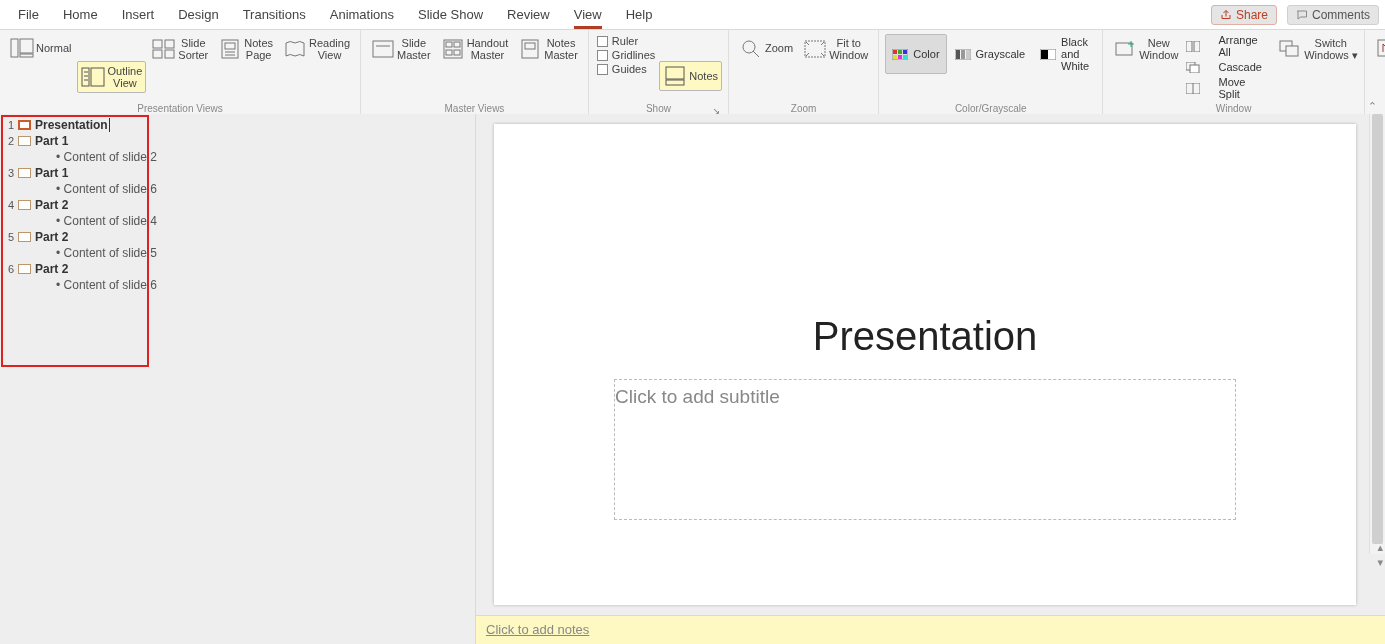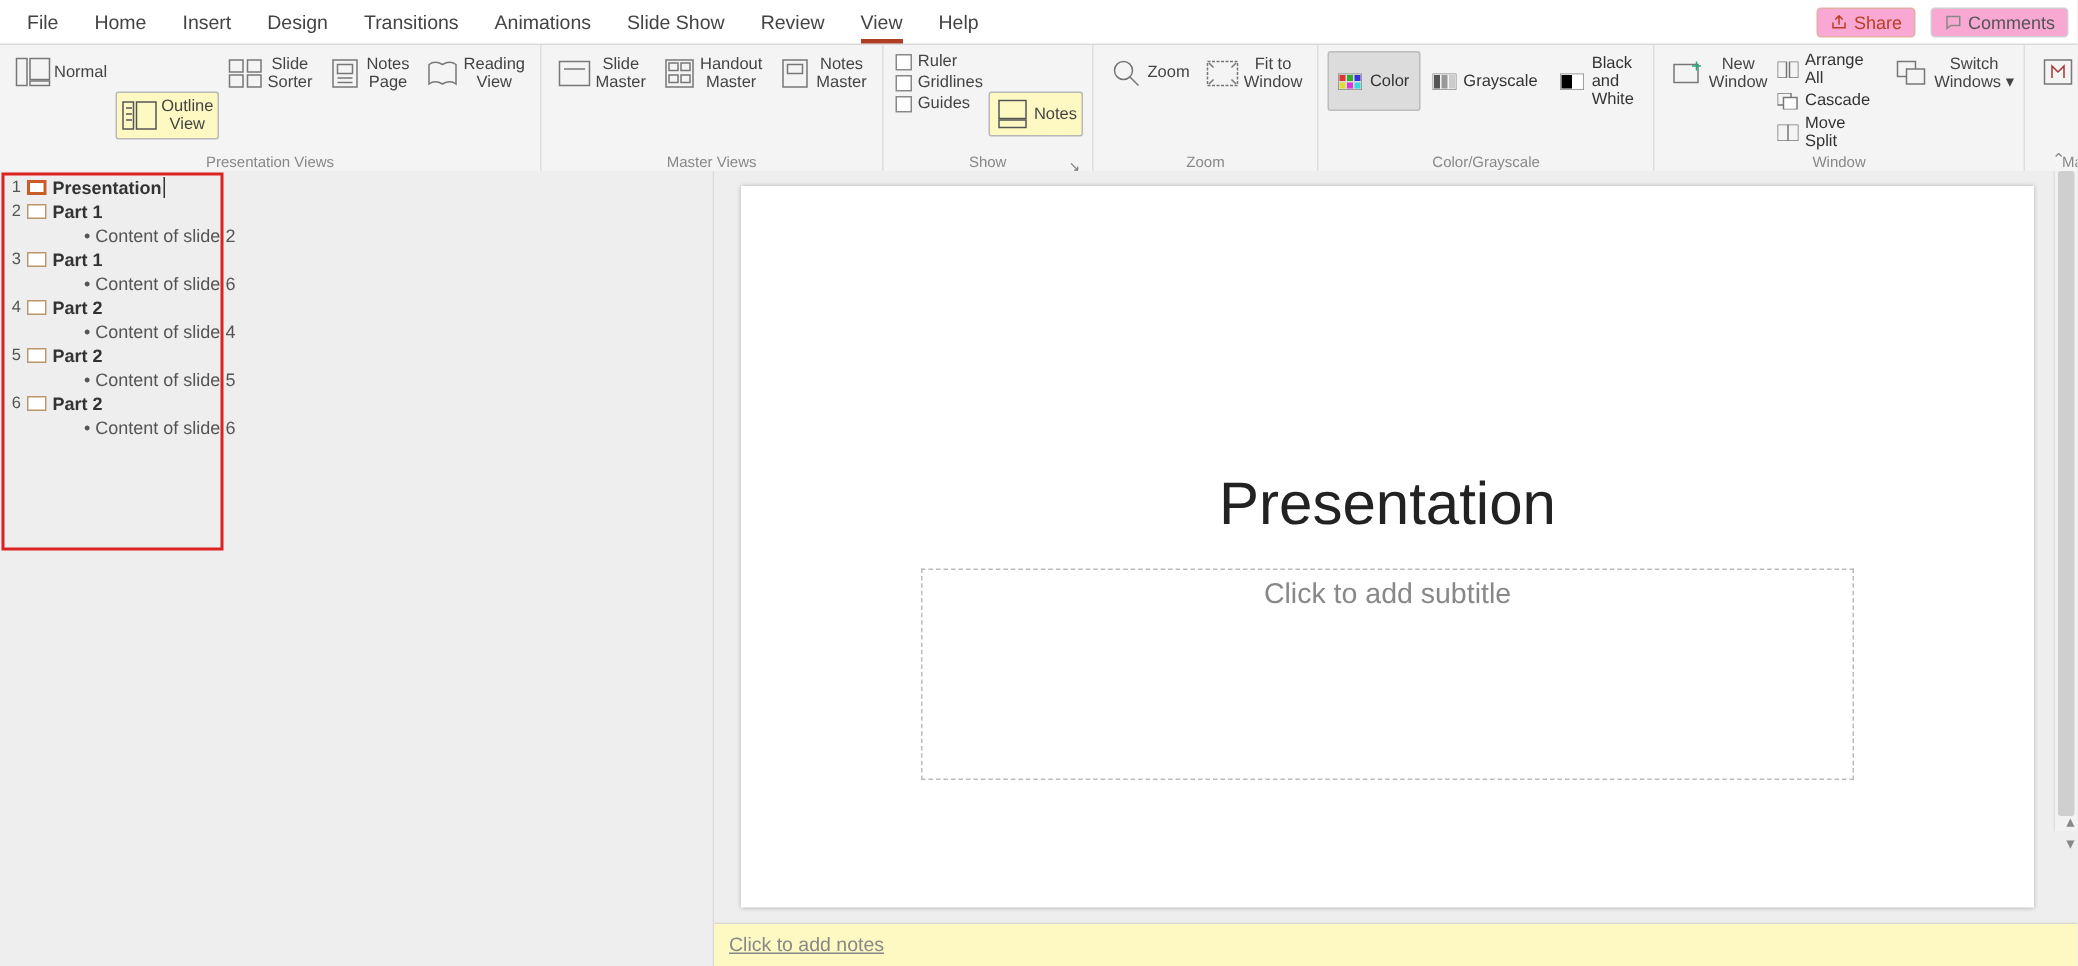--- a/index.html
+++ b/index.html
@@ -6,39 +6,39 @@
   body { width: 1385px; height: 644px; background: #eeeeee; overflow: hidden; font-size: 12px; color: #333; position: relative; }
   
   .menu-tabs { height: 30px; background: #fff; border-bottom: 1px solid #d9d9d9; display: flex; align-items: center; justify-content: space-between; padding: 0 6px; }
   .menu-tabs .left { display: flex; align-items: flex-end; height: 100%; }
   .tab { padding: 4px 12px 4px; font-size: 13px; color: #444; cursor: pointer; height: 100%; display: flex; align-items: center; }
   .tab.active { font-weight: 500; }
   .tab.active::after { content: ""; display: block; }
   .tab-wrap { position: relative; height: 100%; display: flex; }
   .tab.active + .underline { position: absolute; bottom: 0; left: 12px; right: 12px; height: 3px; background: #af3e24; }
   .right-buttons { display: flex; gap: 10px; align-items: center; }
-  .btn-pill { border: 1px solid #d0d0d0; border-radius: 3px; padding: 2px 8px; font-size: 12px; display: flex; align-items: center; gap: 4px; color: #555; background: #f9a8d4; cursor: pointer; }
+  .btn-pill { border: 1px solid #d0d0d0; border-radius: 3px; padding: 2px 8px; font-size: 12px; display: flex; align-items: center; gap: 4px; color: #555; background: #e5e5e5; cursor: pointer; }
   .btn-pill.share { color: #bb3e23; border-color: #e2b0a3; }
   
   .ribbon { height: 88px; background: #f4f4f4; border-bottom: 1px solid #dcdcdc; display: flex; align-items: stretch; position: relative; }
   .group { display: flex; flex-direction: column; justify-content: space-between; border-right: 1px solid #dedede; padding: 3px 6px 1px; }
   .group-controls { display: flex; align-items: flex-start; gap: 2px; }
   .group-label { text-align: center; font-size: 10px; color: #888; padding-bottom: 2px; }
   .vbtn { display: flex; flex-direction: row; align-items: center; justify-content: flex-start; padding: 3px 3px; border: 1px solid transparent; border-radius: 2px; cursor: pointer; font-size: 11px; color: #444; text-align: center; min-width: 40px; gap: 2px; }
   .vbtn.active { background: #fef9c3; border-color: #b8b8b8; margin-top: 28px; }
   .vbtn .icon { width: 24px; height: 22px; display: flex; align-items: center; justify-content: center; }
   .vbtn .lbl { line-height: 12px; }
   .show-col { display: flex; flex-direction: column; gap: 2px; padding: 2px; }
   .chk { display: flex; align-items: center; gap: 4px; font-size: 11px; color: #444; cursor: pointer; }
   .chk .box { width: 11px; height: 11px; border: 1px solid #888; background: #fff; }
   .color-col { display: flex; flex-direction: row; gap: 1px; padding-top: 1px; }
   .color-btn { display: flex; align-items: center; gap: 5px; font-size: 11px; padding: 1px 6px; cursor: pointer; border: 1px solid transparent; border-radius: 2px; }
   .color-btn.active { background: #dcdcdc; border-color: #bcbcbc; }
   .win-col { display: flex; flex-direction: column; gap: 1px; font-size: 11px; }
-  .win-row { display: flex; align-items: center; gap: 4px; padding: 1px 4px; cursor: pointer; }
+  .win-row { display: flex; align-items: center; gap: 19px; padding: 1px 4px; cursor: pointer; }
   .ribbon-collapse { position: absolute; right: 8px; bottom: 4px; font-size: 11px; color: #888; cursor: pointer; }
   .dialog-launcher { font-size: 9px; color: #777; align-self: flex-end; padding-right: 2px; cursor: pointer; }
   .group-label-row { display: flex; justify-content: center; position: relative; align-items: center; }
   .group-label-row .dialog-launcher { position: absolute; right: 0; bottom: 0; }
 
   
   .workspace { position: absolute; top: 114px; left: 0; right: 0; bottom: 0; display: flex; }
   .outline-pane { width: 475px; background: #eeeeee; position: relative; overflow: hidden; }
   .annotation-box { position: absolute; left: 1px; top: 1px; width: 148px; height: 252px; border: 2px solid #d22; pointer-events: none; }
   .outline-list { padding: 4px 4px; }
@@ -48,21 +48,21 @@
   .slide-icon { width: 13px; height: 10px; border: 1px solid #bb956b; background: #fff; }
   .slide-icon.sel { border: 2px solid #c95c29; }
   .slide-title { font-size: 12px; font-weight: 600; color: #333; }
   .slide-body { padding-left: 52px; font-size: 12px; color: #555; margin-top: 2px; }
   .cursor { border-right: 1px solid #333; padding-right: 1px; }
 
   .editor-area { flex: 1; display: flex; flex-direction: column; background: #eeeeee; border-left: 1px solid #d9d9d9; }
   .canvas-scroll { flex: 1; position: relative; padding: 10px 18px 10px 18px; }
   .slide-canvas { width: 862px; height: 481px; background: #fff; box-shadow: 0 0 3px rgba(0,0,0,0.25); margin: 0; position: relative; }
   .title-box { position: absolute; left: 50%; top: 190px; transform: translateX(-50%); font-size: 40px; color: #222; }
-  .subtitle-box { position: absolute; left: 120px; right: 120px; top: 255px; height: 141px; border: 1px dashed #bbb; text-align: center; font-size: 19px; color: #888; padding-top: 6px; }
+  .subtitle-box { position: absolute; left: 120px; right: 120px; top: 255px; height: 141px; border: 1px dashed #bbb; text-align: left; font-size: 19px; color: #888; padding-top: 6px; }
 
   .v-scroll { position: absolute; right: 0; top: 0; width: 16px; height: 440px; background: #f2f2f2; border-left: 1px solid #e0e0e0; }
   .v-scroll .thumb { position: absolute; left: 2px; right: 2px; top: 0; height: 430px; background: #cfcfcf; border-radius: 2px; }
   .zoom-controls { position: absolute; right: 2px; bottom: 46px; display: flex; flex-direction: column; gap: 2px; align-items: center; color: #888; font-size: 11px; }
   .zoom-controls div { cursor: pointer; }
 
   .notes-pane { height: 30px; background: #fef9c3; border-top: 1px solid #d9d9d9; padding: 6px 10px; font-size: 13px; color: #888; text-decoration: underline; }
 
   svg { display: block; }
 </style>

